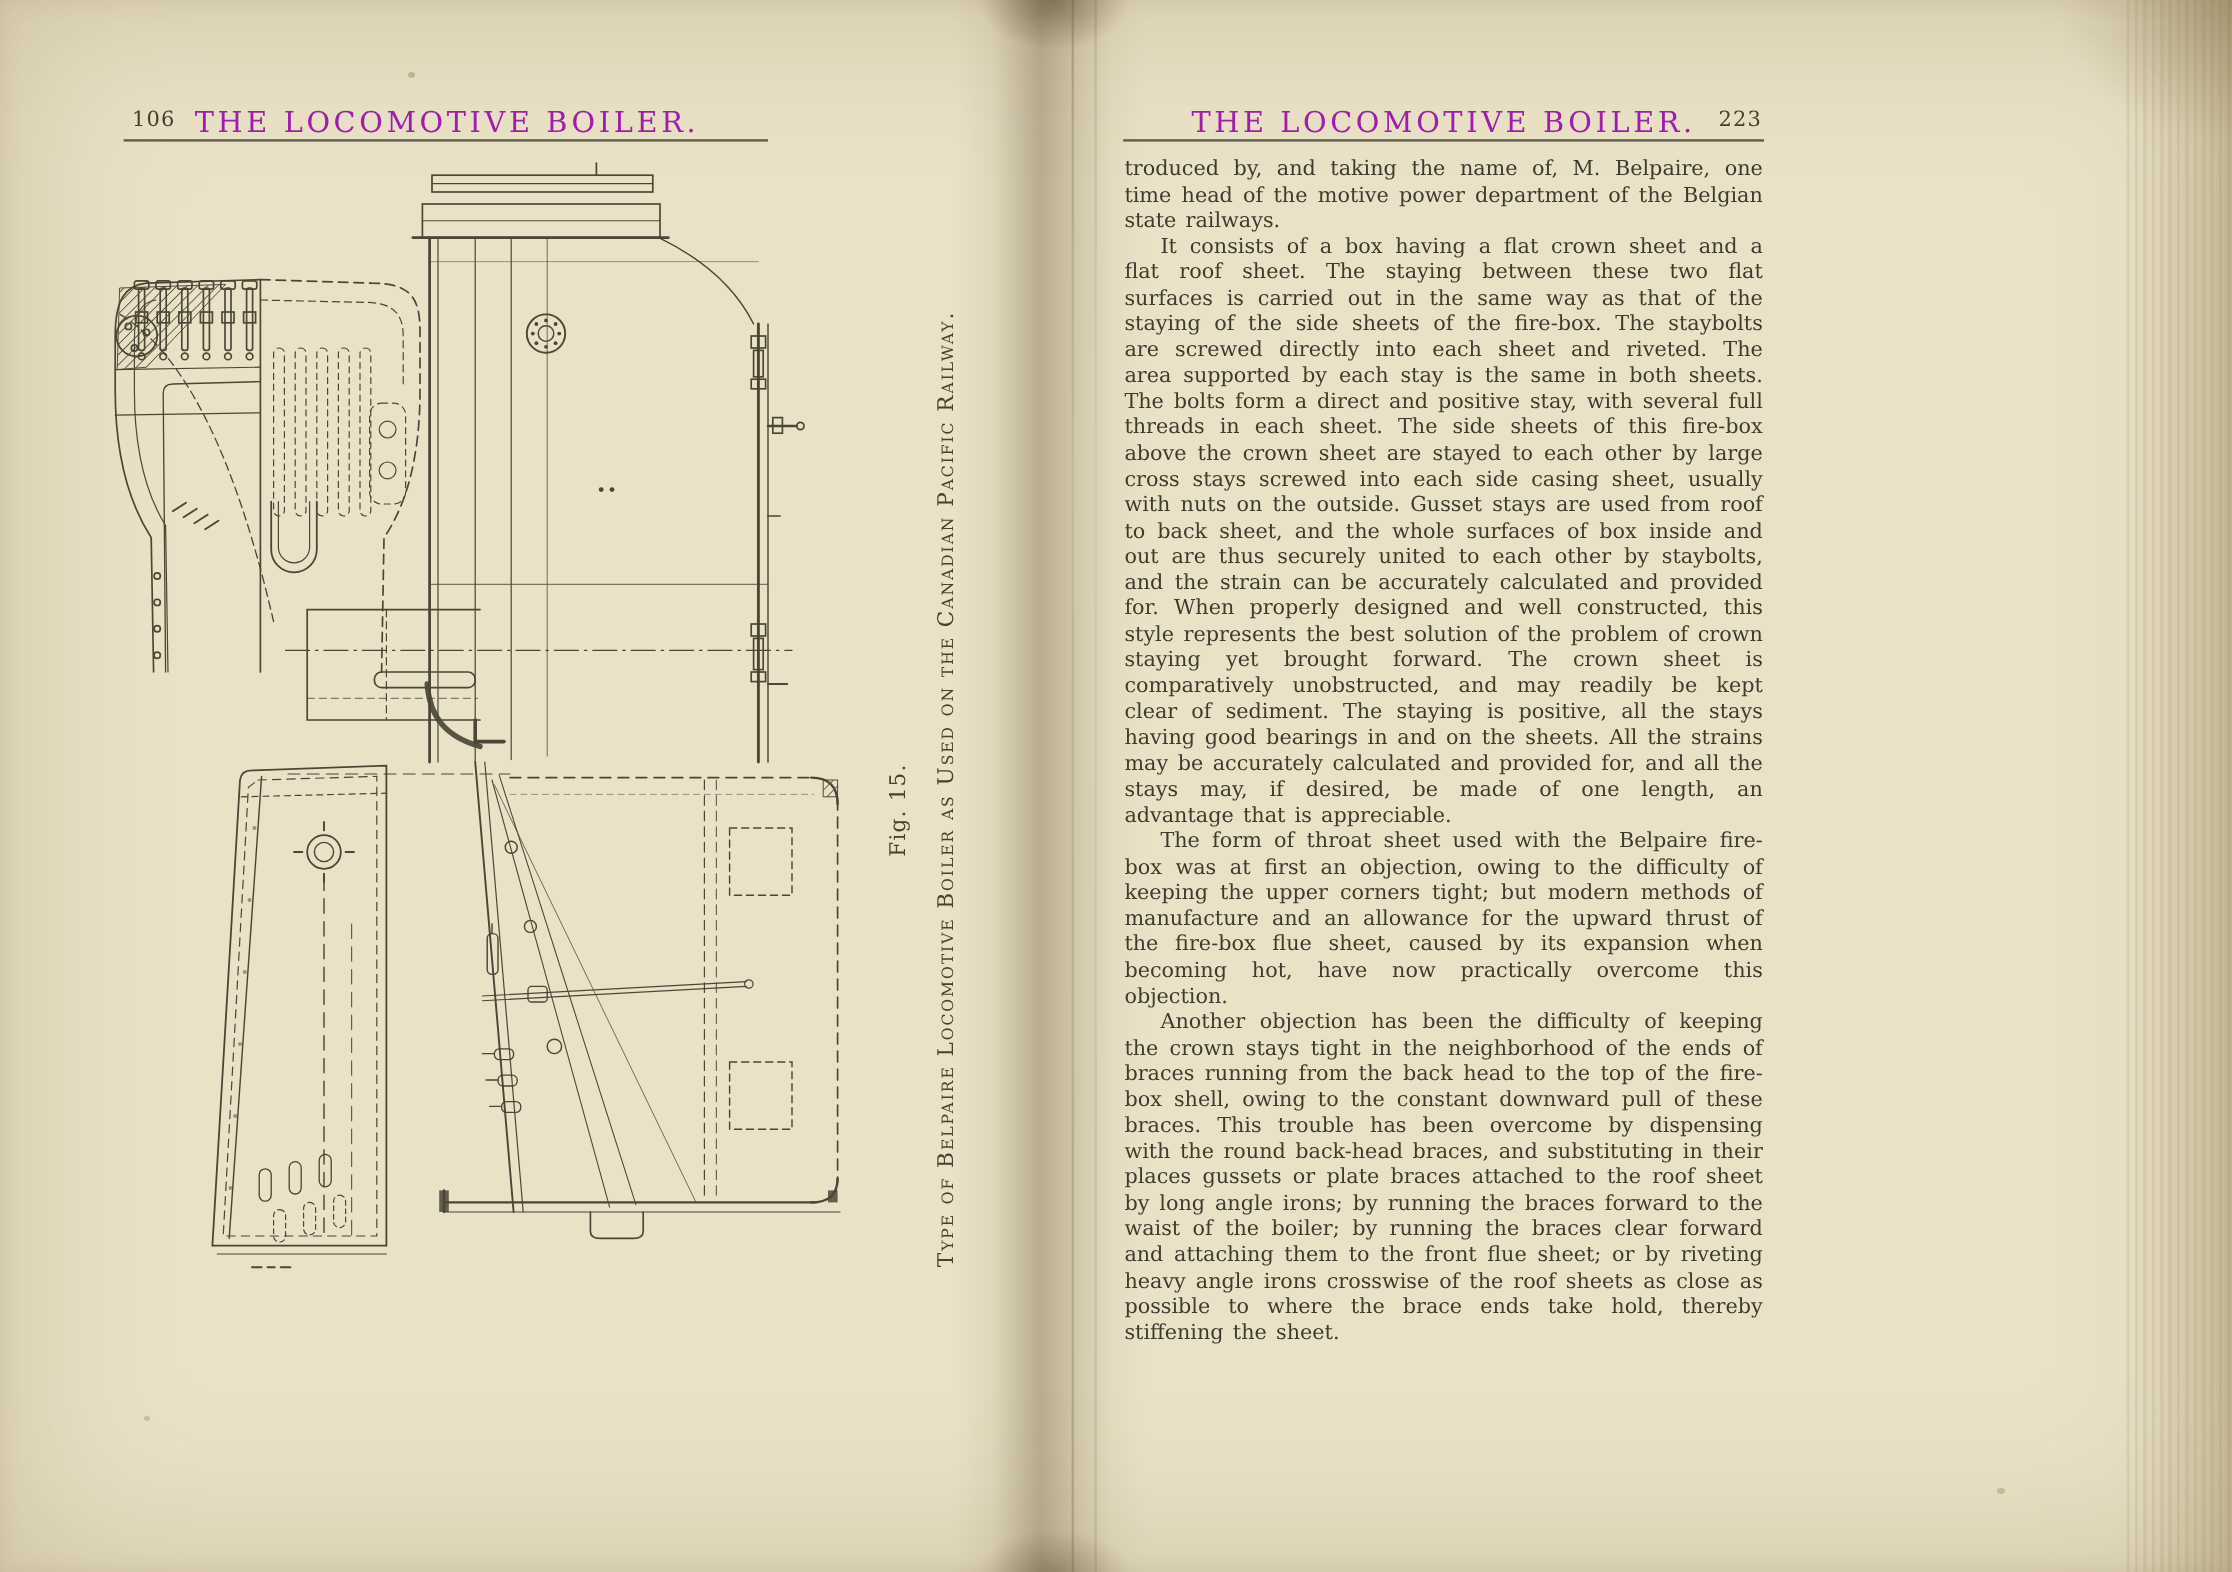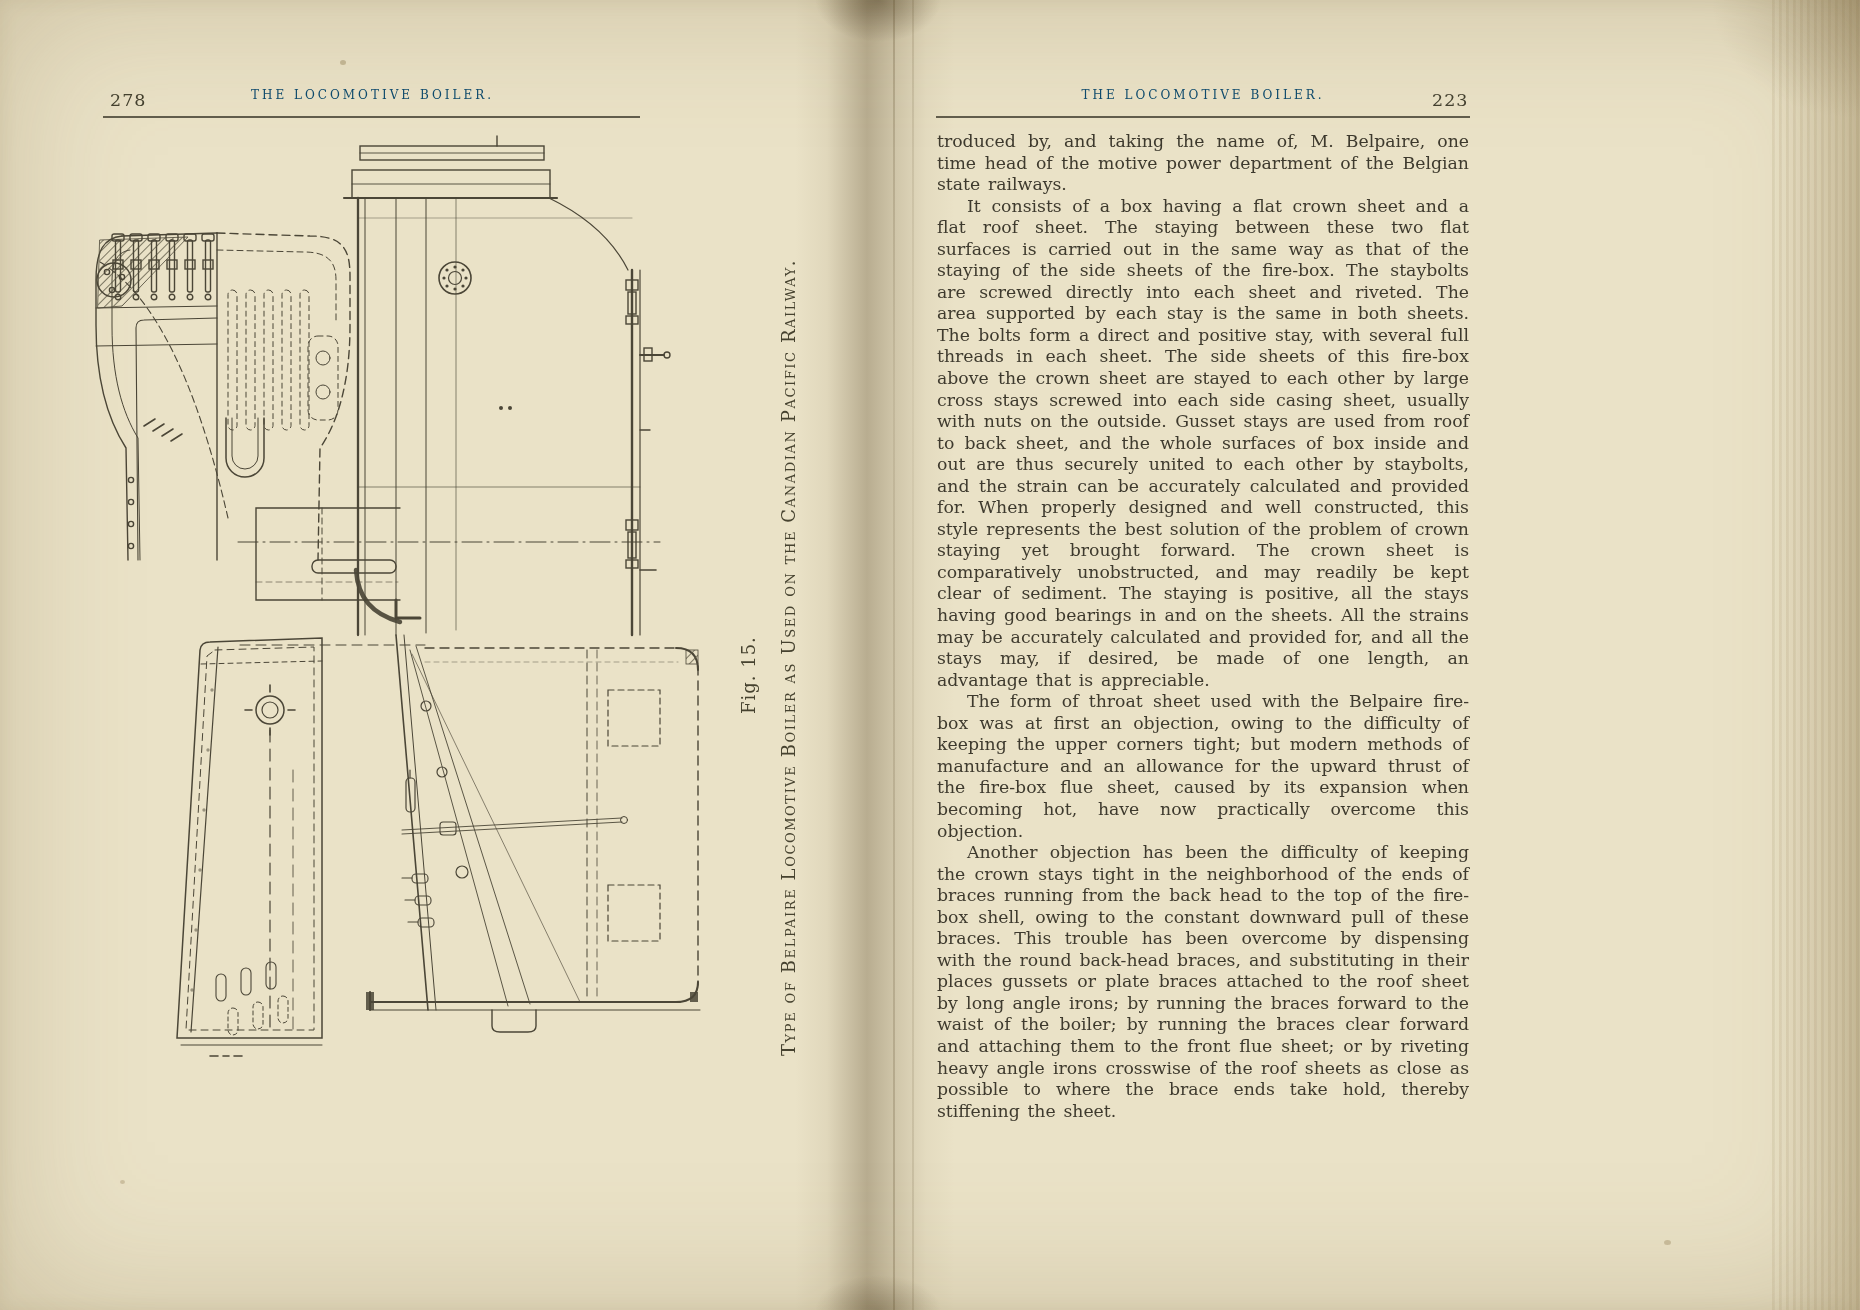--- a/index.html
+++ b/index.html
@@ -5,22 +5,22 @@
   html,body{margin:0;padding:0;}
   body{
     width:1860px;height:1310px;position:relative;overflow:hidden;
     background:#eae2c7;
     font-family:"DejaVu Serif","Liberation Serif",serif;
     color:#403c30;
   }
   .vignette{position:absolute;inset:0;pointer-events:none;
     box-shadow:inset 0 0 140px rgba(125,105,62,.28), inset 0 0 18px rgba(125,105,62,.12);}
   
-  .running-head{position:absolute;top:88px;height:26px;font-size:12px;
-    letter-spacing:3px;color:#0c4a6e;white-space:nowrap;}
+  .running-head{position:absolute;top:88px;height:26px;font-size:24px;
+    letter-spacing:3px;color:#a21caf;white-space:nowrap;}
   .head-rule{position:absolute;top:116px;border-top:2.4px solid #4a4637;opacity:.85;}
   .pagenum{font-size:17.5px;letter-spacing:1px;color:#43402f;}
   .lp-num{position:absolute;left:110px;top:90px;}
   .lp-title{left:105px;width:535px;text-align:center;}
   .lp-rule{left:103px;width:537px;}
   .rp-title{left:936px;width:534px;text-align:center;}
   .rp-num{position:absolute;left:1432px;top:90px;width:38px;text-align:left;}
   .rp-rule{left:936px;width:534px;}
   
   .body-text{position:absolute;left:937px;top:131px;width:532px;
@@ -49,21 +49,21 @@
       linear-gradient(90deg, rgba(150,128,84,0), rgba(150,128,84,.28));}
   .corner-tr{position:absolute;right:0;top:0;width:150px;height:120px;pointer-events:none;
     background:radial-gradient(ellipse at 100% 0%, rgba(105,85,48,.30), rgba(105,85,48,0) 70%);}
   .fox{position:absolute;border-radius:50%;pointer-events:none;}
   svg{position:absolute;}
 </style>
 </head>
 <body>
 
 <div>
-  <div class="pagenum lp-num">278</div>
+  <div class="pagenum lp-num">106</div>
   <div class="running-head lp-title">THE LOCOMOTIVE BOILER.</div>
   <div class="head-rule lp-rule"></div>
 
   <svg style="left:60px;top:130px;" width="680" height="940" viewBox="0 0 680 940">
     <defs>
       <pattern id="hatch" width="6" height="6" patternUnits="userSpaceOnUse" patternTransform="rotate(45)">
         <line x1="0" y1="0" x2="0" y2="6" stroke="#57523f" stroke-width="1.5"></line>
       </pattern>
       <g id="stay">
         <rect x="-2.5" y="6" width="5" height="52" rx="2"></rect>

